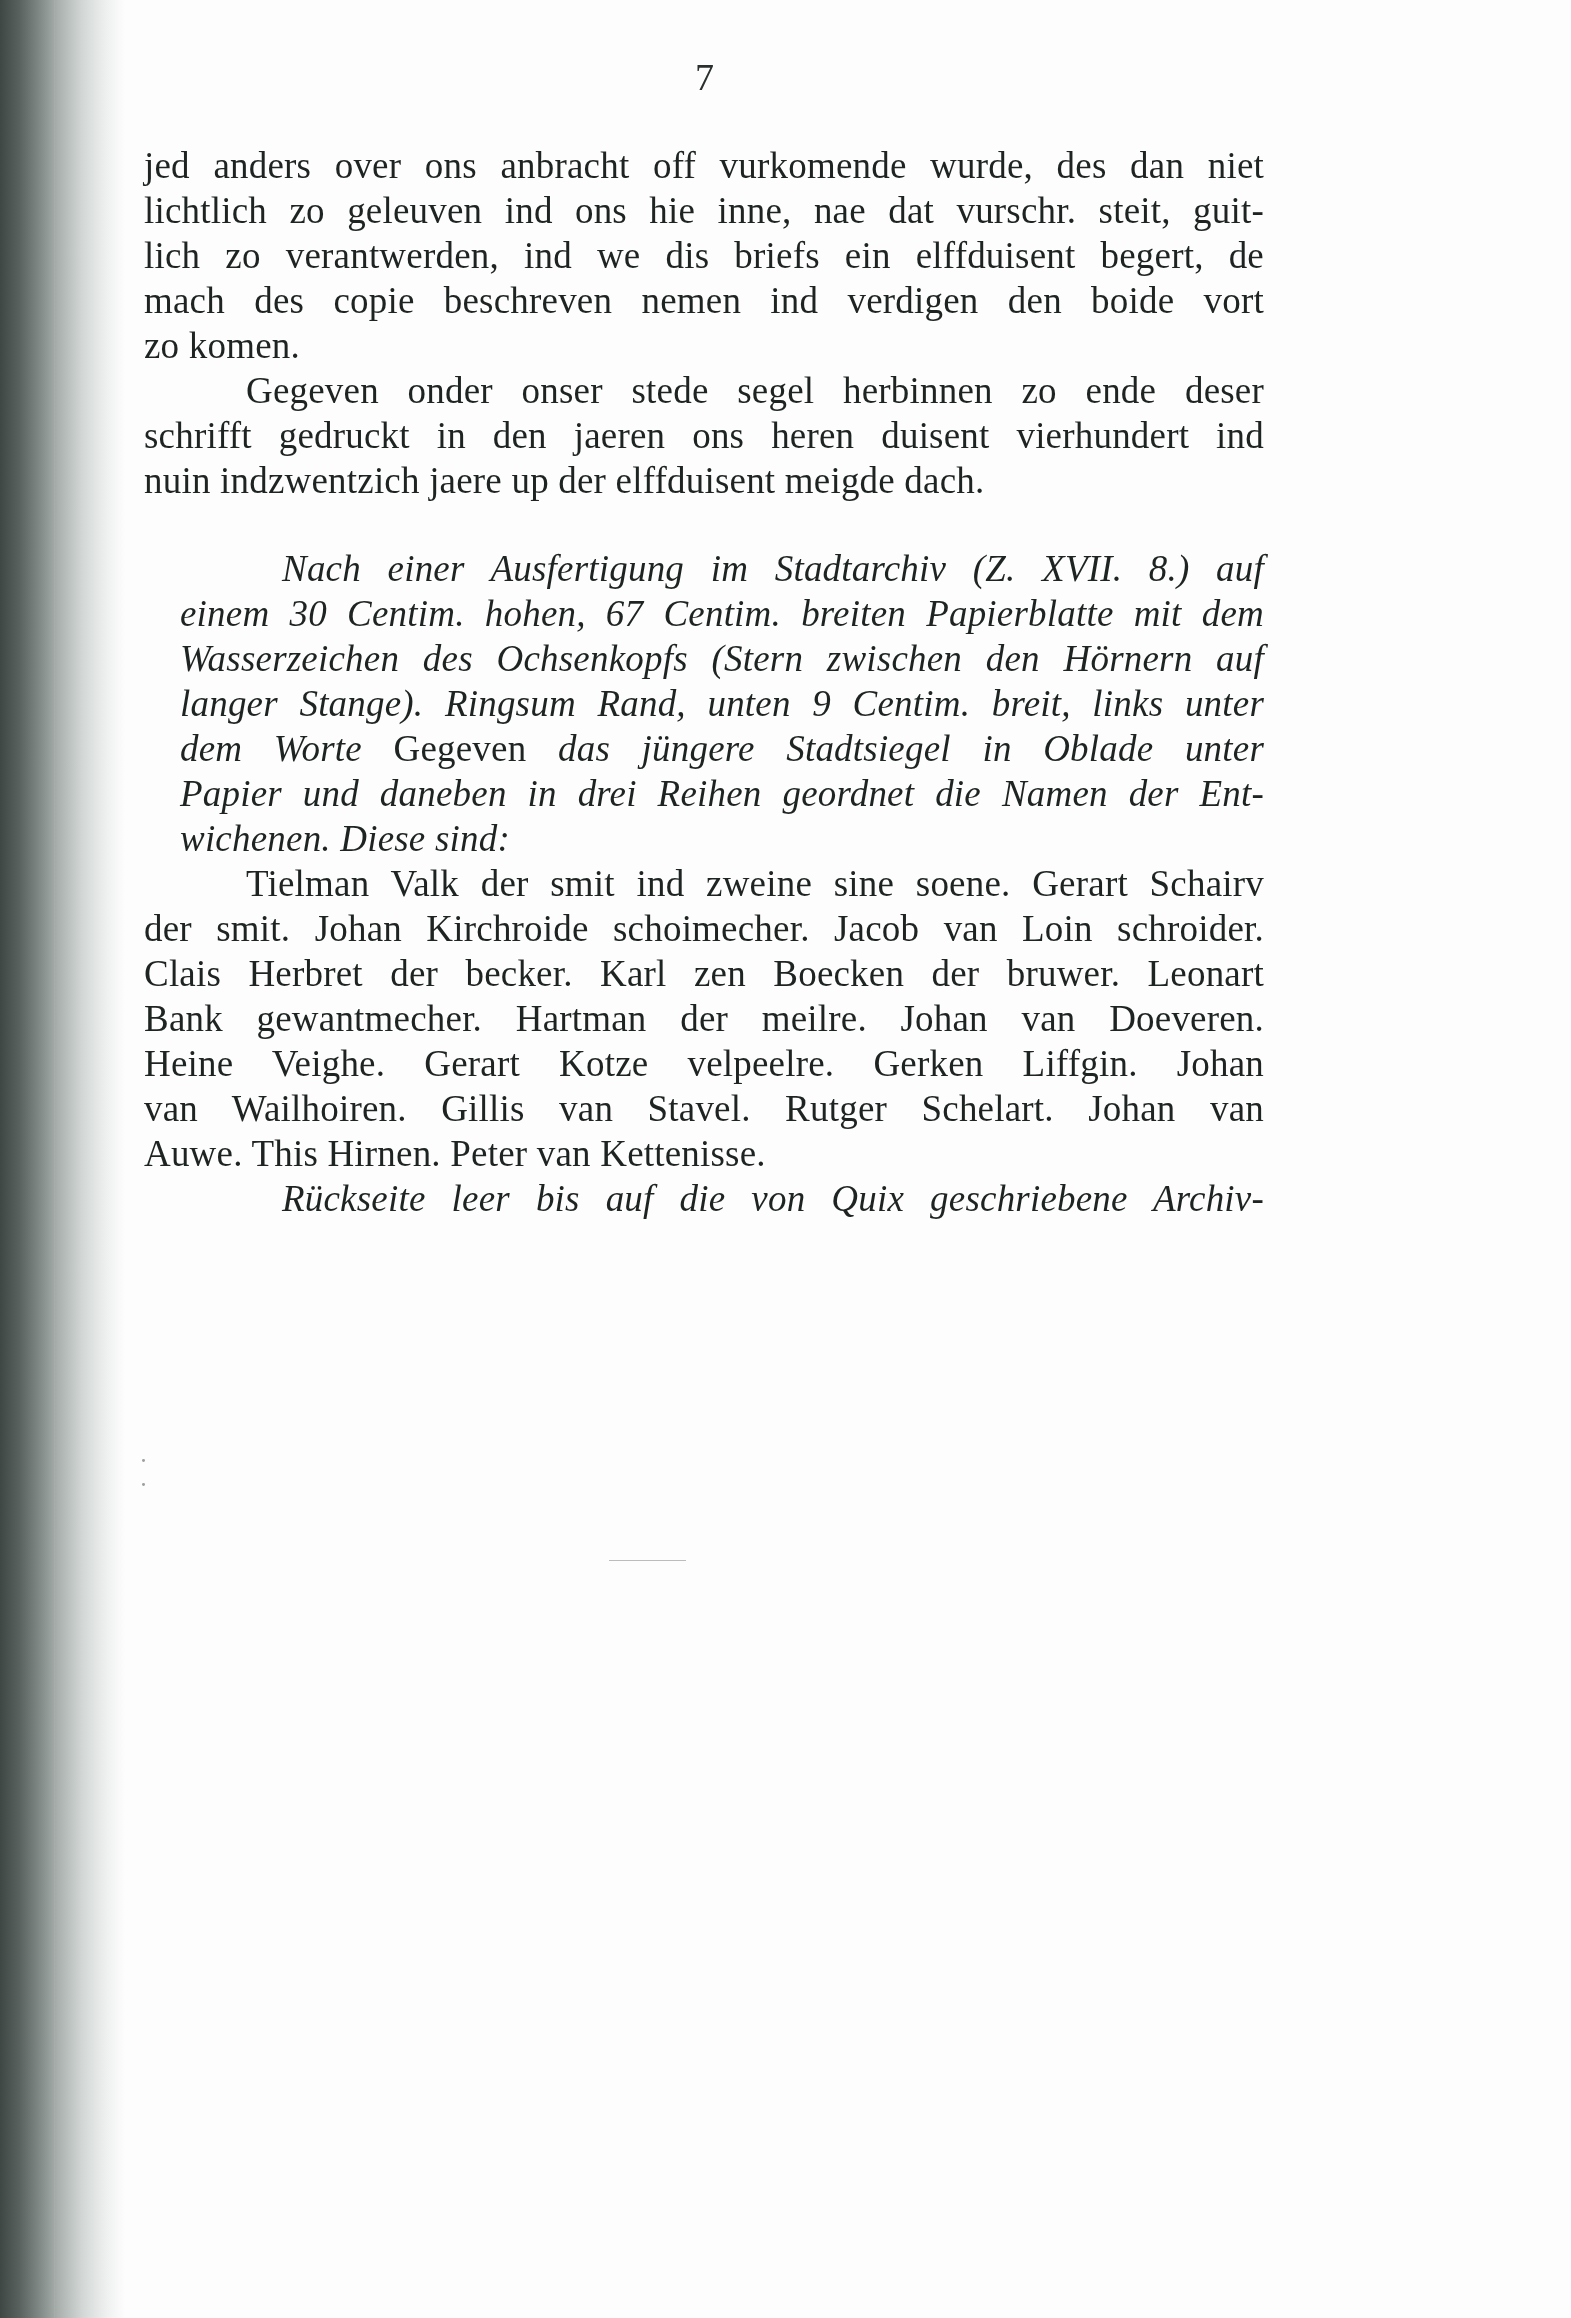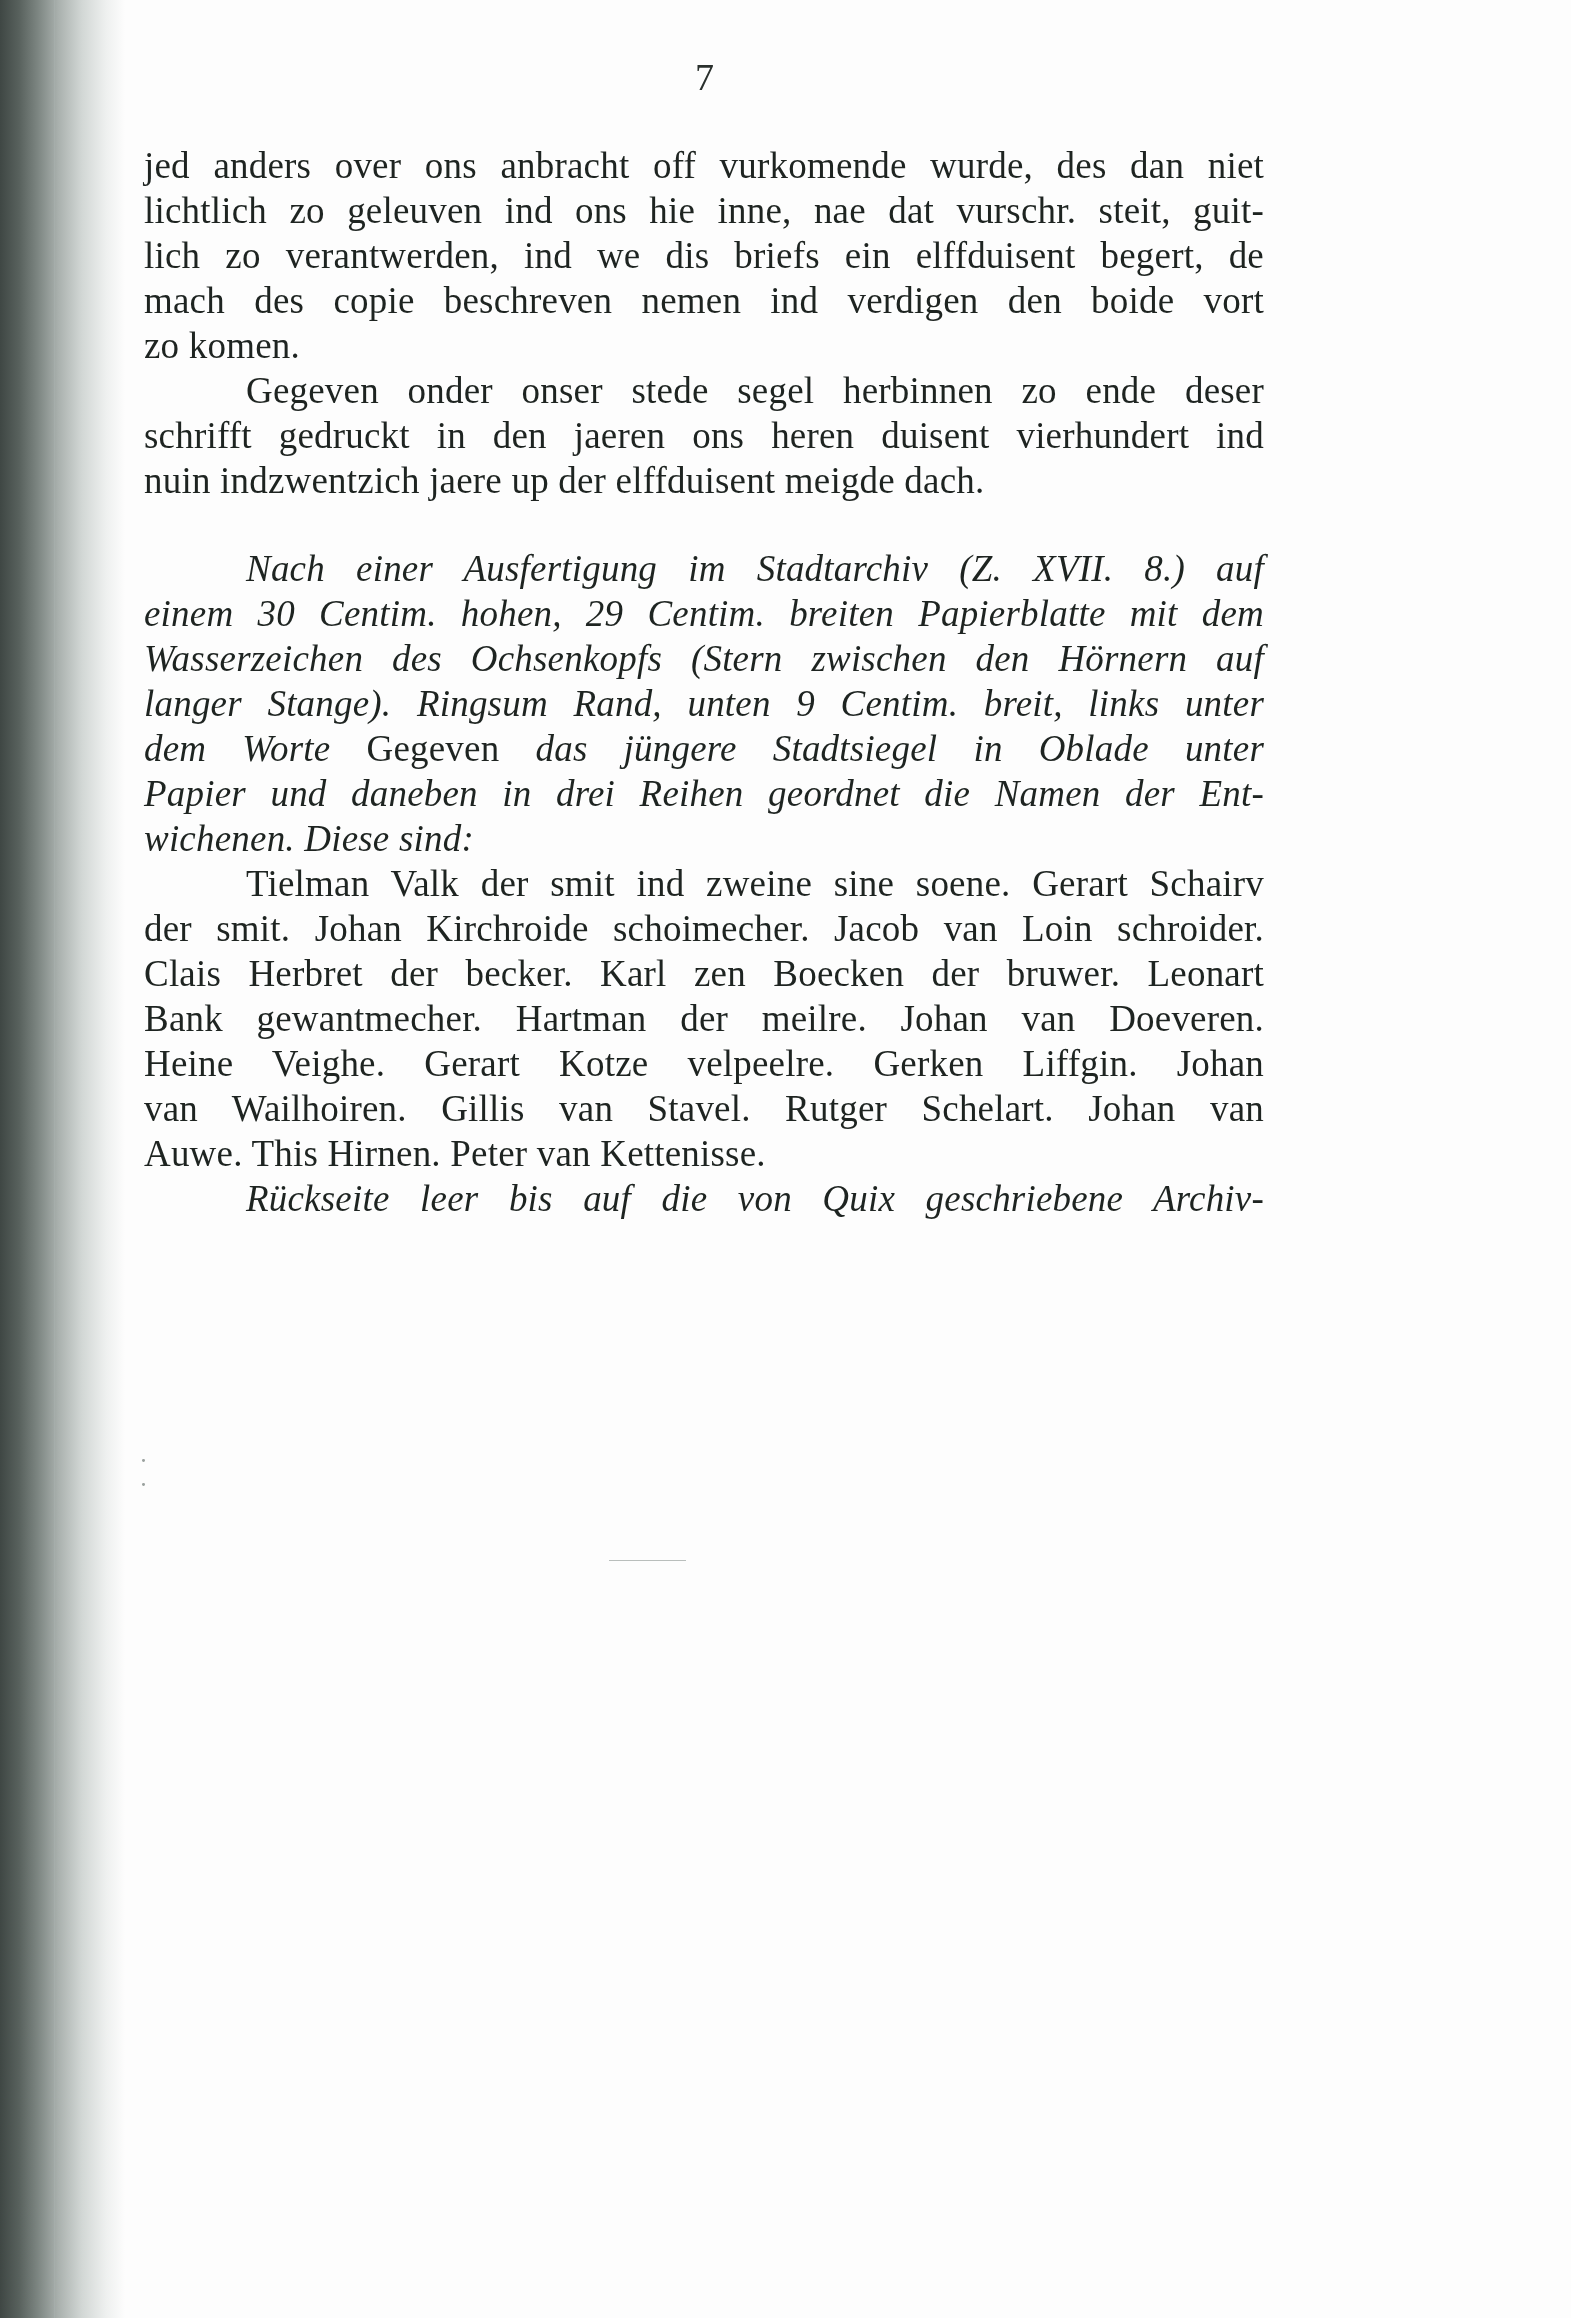--- a/index.html
+++ b/index.html
@@ -66,20 +66,21 @@
       letter-spacing: 0.2px;
     }
     .line.last {
       text-align-last: left;
     }
     .indent {
       padding-left: 102px;
     }
     .italic {
       font-style: italic;
+      margin-left: 36px;
     }
     .gap {
       height: 43px;
     }
     .roman {
       font-style: normal;
     }
     .separator-rule {
       position: absolute;
       left: 609px;
@@ -117,21 +118,21 @@
   <div>
     <span class="line indent">Gegeven onder onser stede segel herbinnen zo ende deser</span>
     <span class="line">schrifft gedruckt in den jaeren ons heren duisent vierhundert ind</span>
     <span class="line last">nuin indzwentzich jaere up der elffduisent meigde dach.</span>
   </div>
 
   <div class="gap"></div>
 
   <div class="italic">
     <span class="line indent">Nach einer Ausfertigung im Stadtarchiv (Z. XVII. 8.) auf</span>
-    <span class="line">einem 30 Centim. hohen, 29 Centim. breiten Papierblatte mit dem</span>
+    <span class="line">einem 30 Centim. hohen, 67 Centim. breiten Papierblatte mit dem</span>
     <span class="line">Wasserzeichen des Ochsenkopfs (Stern zwischen den Hörnern auf</span>
     <span class="line">langer Stange). Ringsum Rand, unten 9 Centim. breit, links unter</span>
     <span class="line"><span>dem Worte </span><span class="roman">Gegeven</span><span> das jüngere Stadtsiegel in Oblade unter</span></span>
     <span class="line">Papier und daneben in drei Reihen geordnet die Namen der Ent-</span>
     <span class="line last">wichenen. Diese sind:</span>
   </div>
 
   <div>
     <span class="line indent">Tielman Valk der smit ind zweine sine soene. Gerart Schairv</span>
     <span class="line">der smit. Johan Kirchroide schoimecher. Jacob van Loin schroider.</span>

